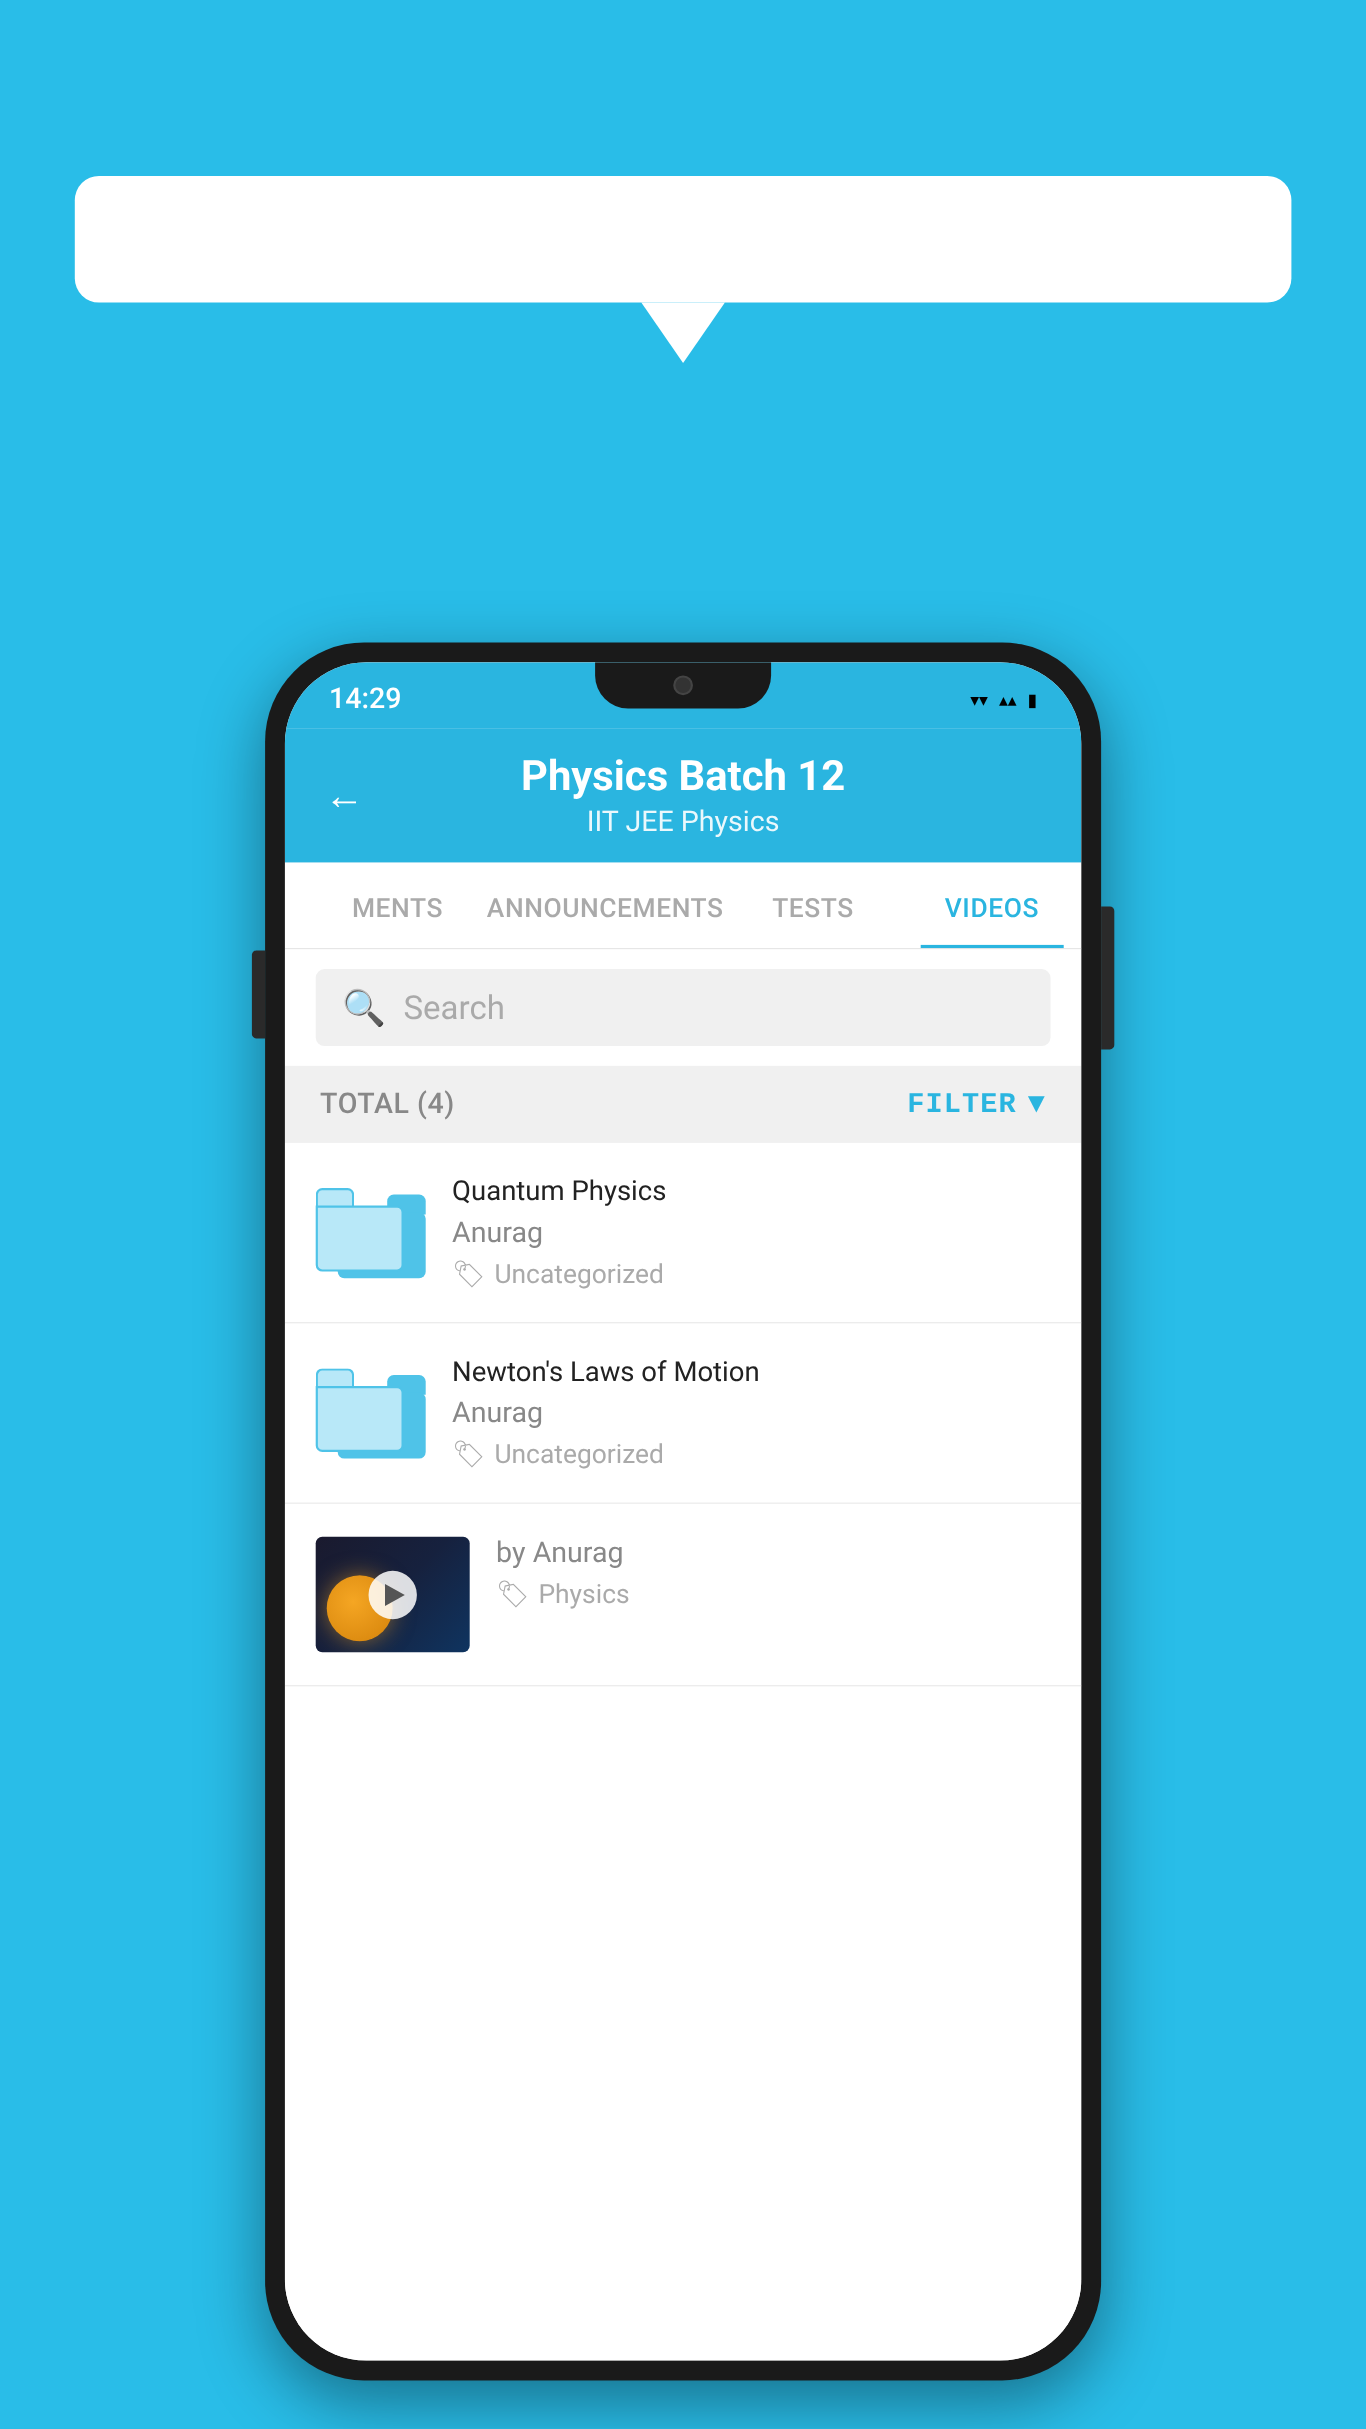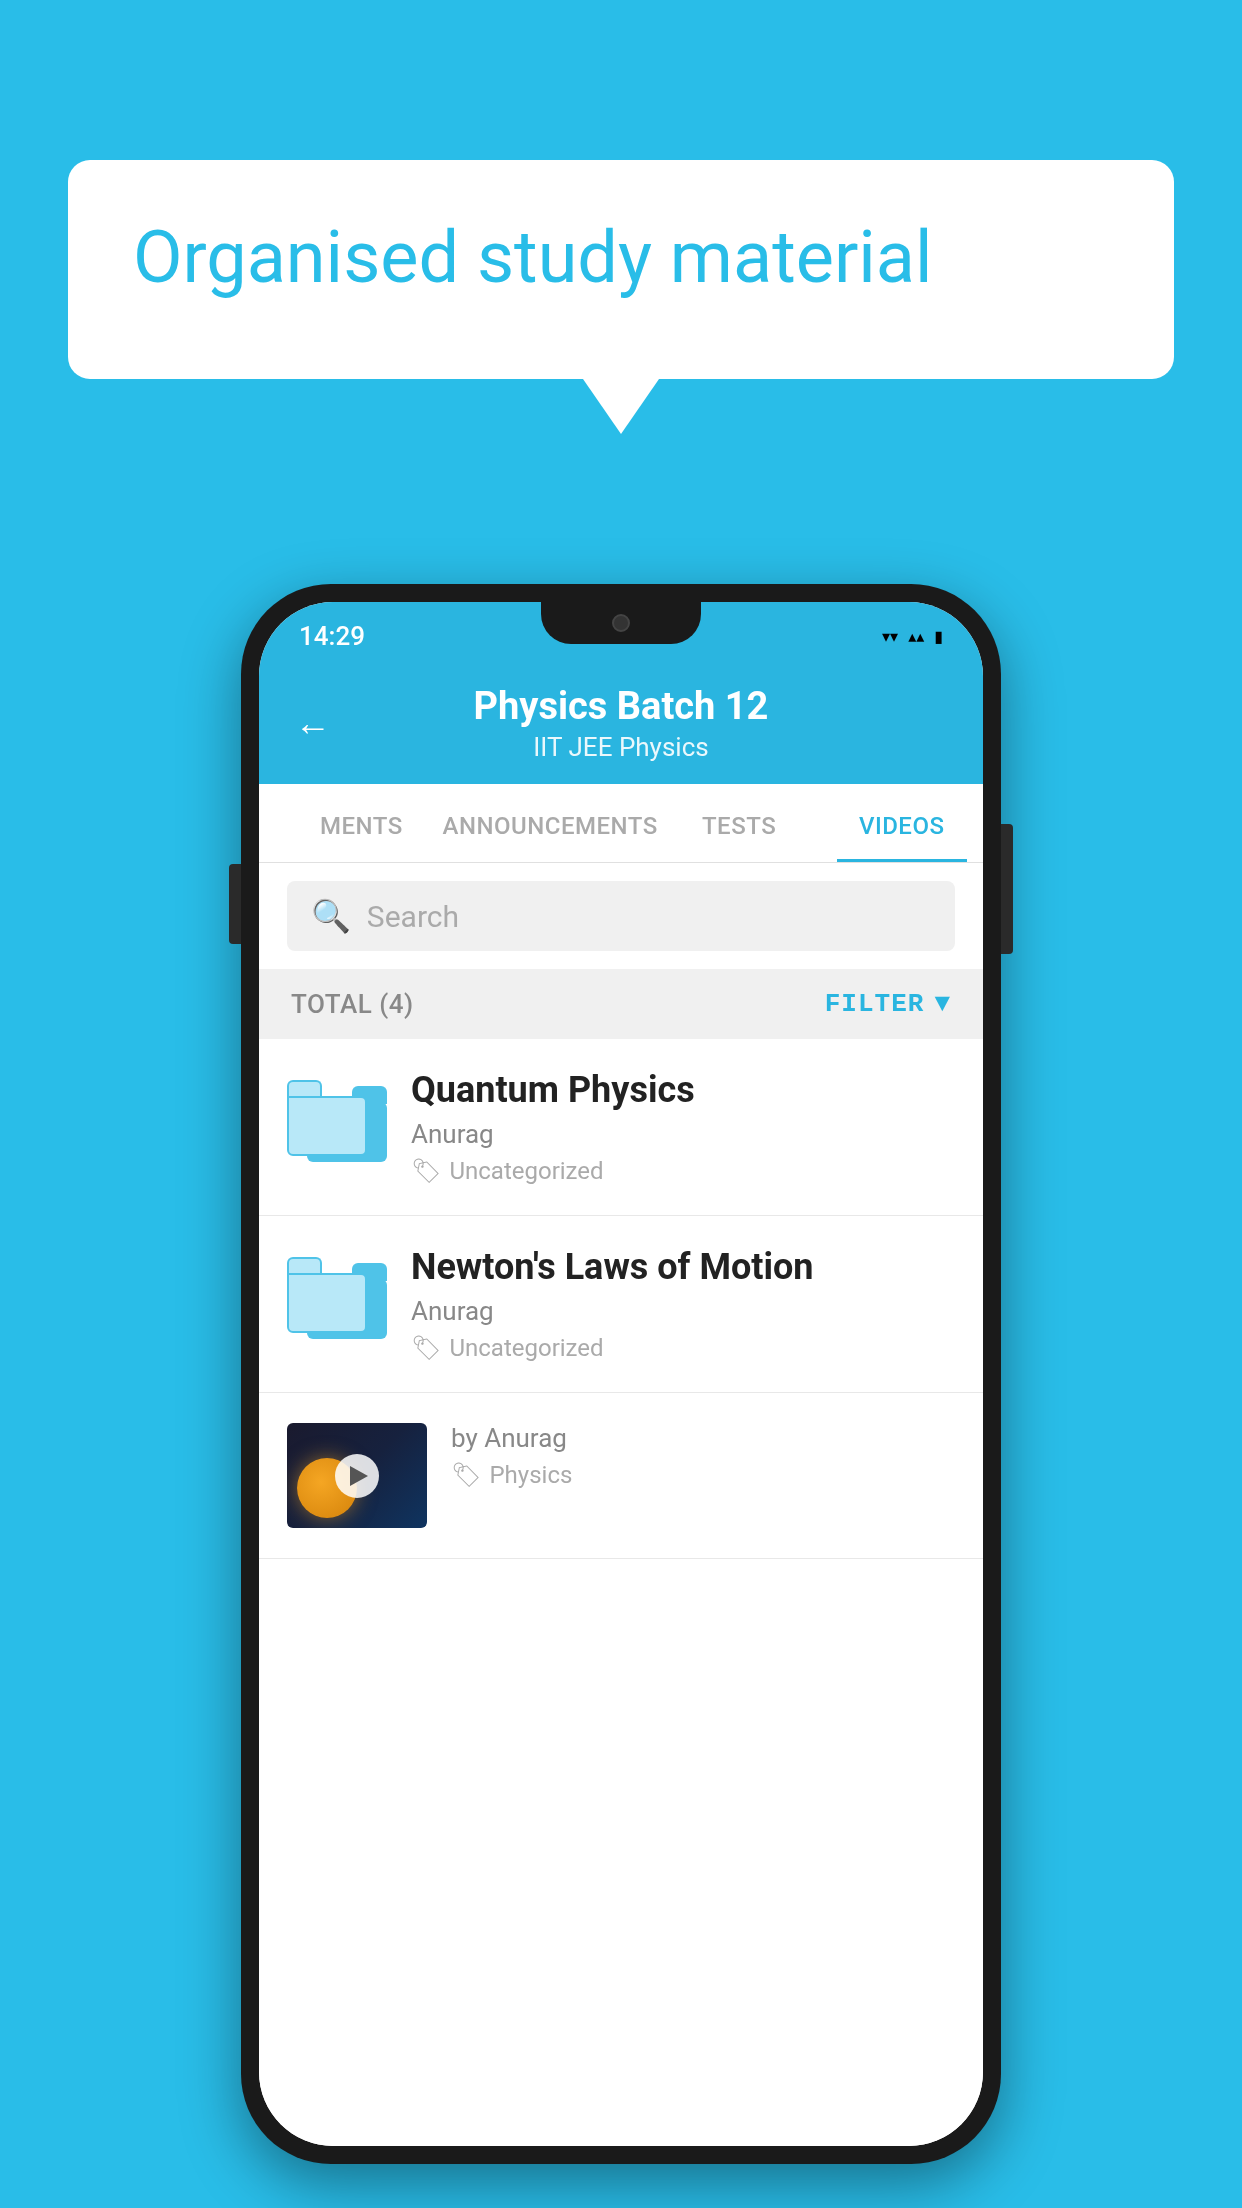--- a/index.html
+++ b/index.html
@@ -344,22 +344,22 @@
       border: 2px solid #4fc3e8;
       border-bottom: none;
     }
 
     .video-info {
       flex: 1;
     }
 
     .video-title {
       color: #222;
-      font-size: 36px;
-      font-weight: 700;
+      font-size: 25px;
+      font-weight: 400;
       margin-bottom: 8px;
     }
 
     .video-author {
       color: #888;
       font-size: 26px;
       margin-bottom: 8px;
     }
 
     .video-tag {
@@ -419,21 +419,20 @@
       display: flex;
       flex-direction: column;
       height: 100%;
     }
   </style>
 </head>
 <body>
 
 <div class="speech-bubble-container">
   <div class="speech-bubble">
-    <div class="speech-bubble-title">Organised study material</div>
   </div>
   <div class="speech-bubble-arrow"></div>
 </div>
 
 <div class="phone-container">
   <div class="phone-outer">
     <div class="phone-screen">
 
       <div class="notch">
         <div class="notch-camera"></div>

